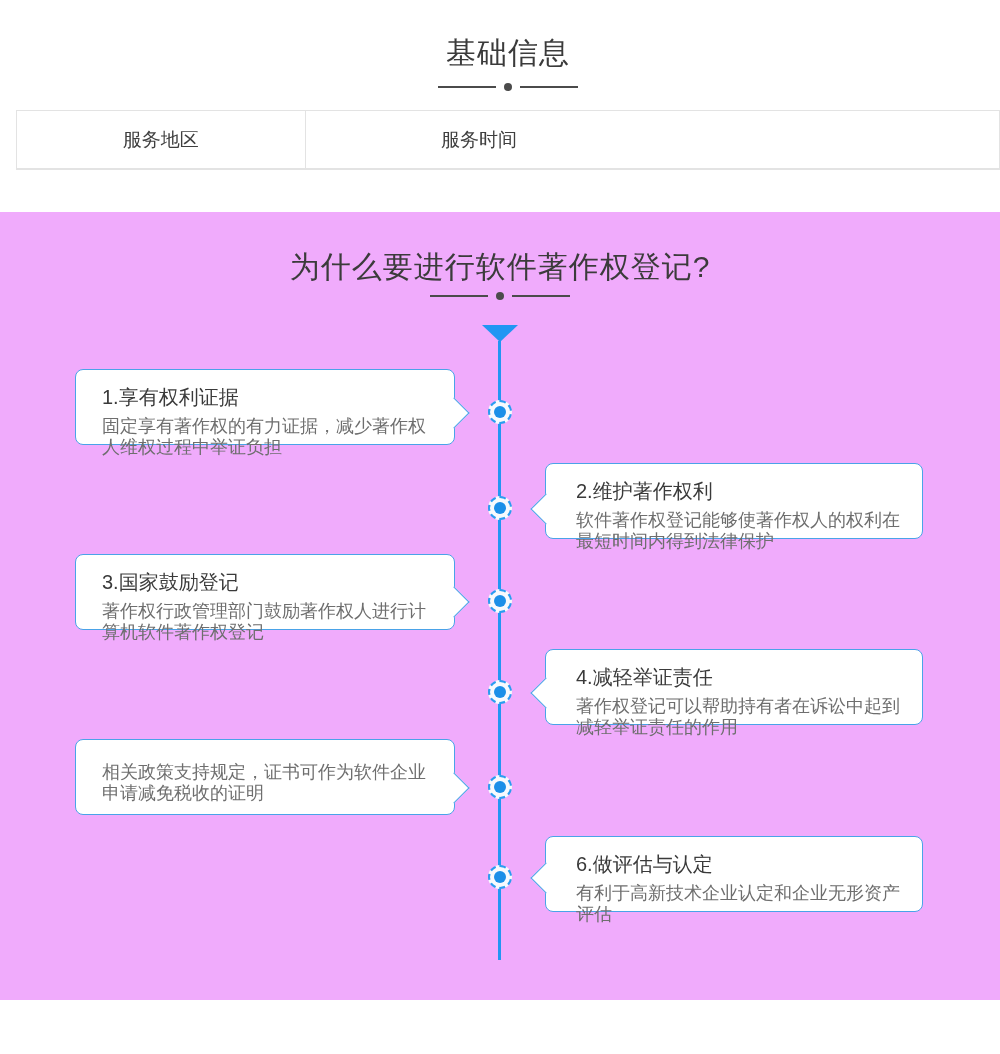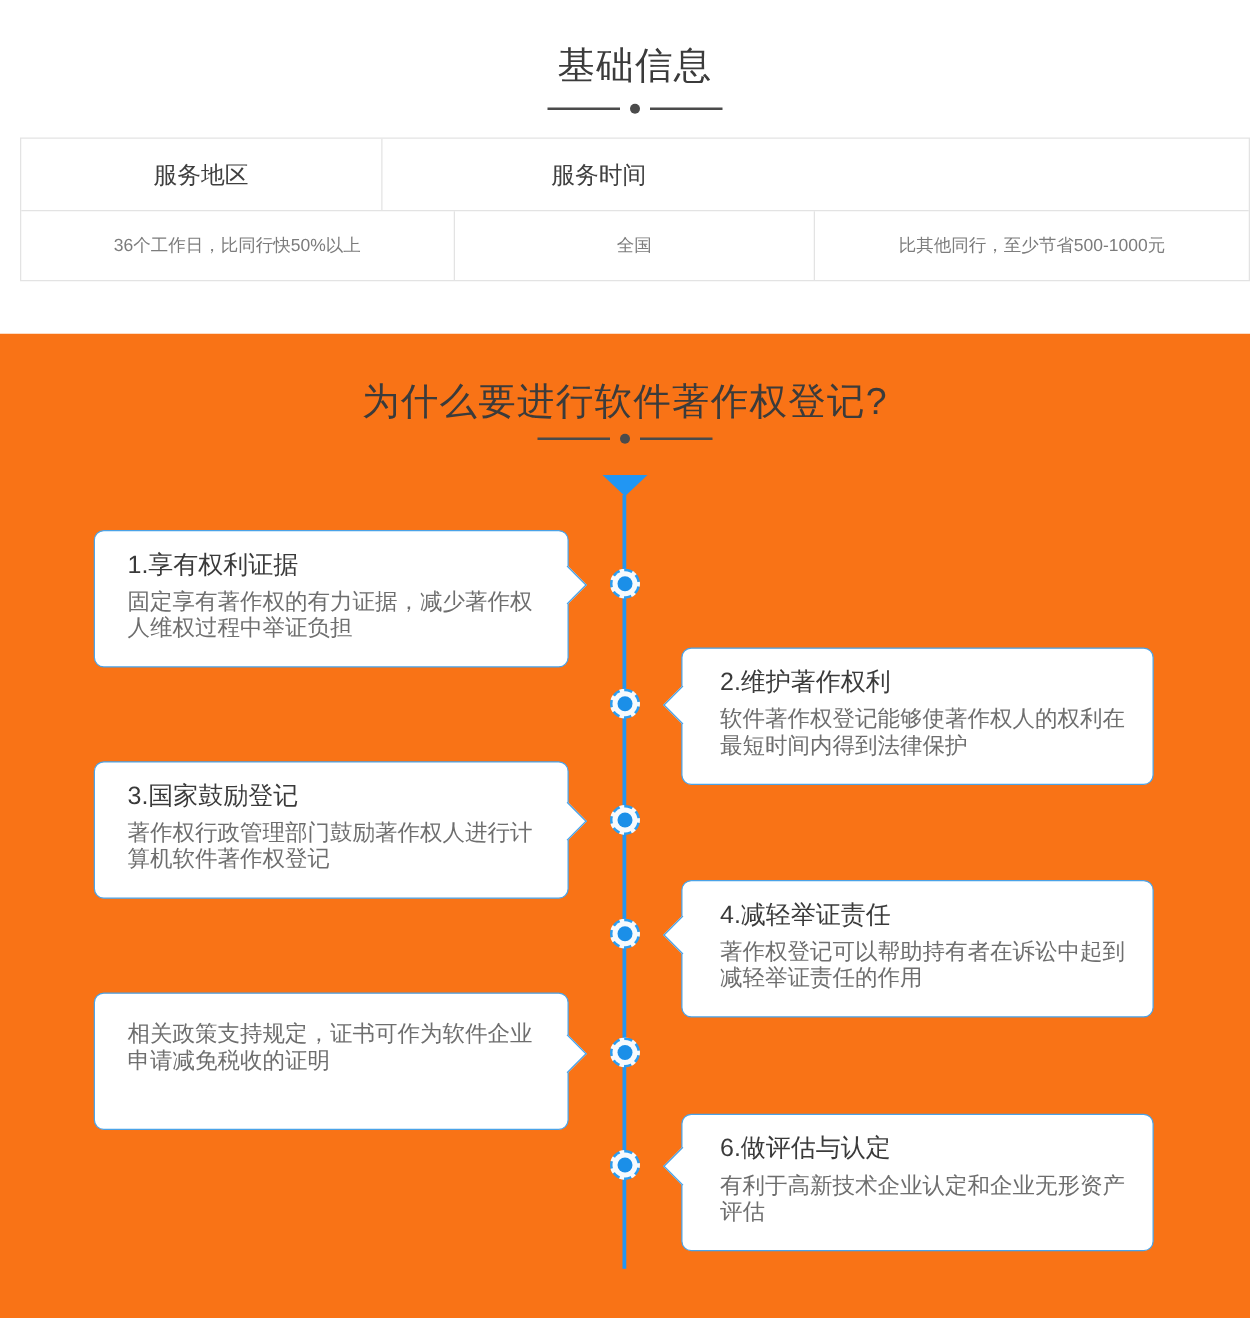--- a/index.html
+++ b/index.html
@@ -30,21 +30,21 @@
   .t-cell {
     display:flex; align-items:center; justify-content:center;
     flex:0 0 35.3%; border-right:1px solid #e3e3e3;
   }
   .t-cell.mid { flex:0 0 29.4%; }
   .t-cell:last-child { border-right:none; }
 
   
   .why {
     position:relative; margin-top:42px; height:788px;
-    background:#f97316; padding-top:39px;
+    background:#f0abfc; padding-top:39px;
   }
   .why .divider { margin-top:9px; }
 
   .tri {
     position:absolute; top:113px; left:482px; width:0; height:0;
     border-left:18px solid transparent; border-right:18px solid transparent;
     border-top:17px solid #2196f3;
   }
   .vline { position:absolute; top:129px; left:498px; width:3px; height:619px; background:#2196f3; }
 
@@ -54,21 +54,21 @@
   }
   .node::after {
     content:""; position:absolute; left:50%; top:50%;
     transform:translate(-50%,-50%); width:12px; height:12px;
     border-radius:50%; background:#1b8fe8;
   }
   .n1{top:188px} .n2{top:284px} .n3{top:377px} .n4{top:468px} .n5{top:563px} .n6{top:653px}
 
   
   .card {
-    position:absolute; width:380px; height:110px; background:#fff;
+    position:absolute; width:380px; height:76px; background:#fff;
     border:1px solid #4aa3e8; border-radius:8px; padding:15px 22px 0 26px;
   }
   .card.right { width:378px; left:545px; padding-left:30px; }
   .card.left  { left:75px; }
   .card h3 { font-size:20px; line-height:24px; font-weight:400; color:#3a3a3a; }
   .card p  { margin-top:7px; font-size:18px; line-height:21px; color:#6e6e6e; }
 
   .notch { position:absolute; width:22px; height:22px; background:#fff; }
   .card.left  .notch { right:-11px; transform:translateY(-50%) rotate(45deg);
                        border-top:1px solid #4aa3e8; border-right:1px solid #4aa3e8; }
@@ -89,25 +89,20 @@
     <div class="divider">
       <span class="d-line"></span>
       <span class="d-dot"></span>
       <span class="d-line"></span>
     </div>
 
     <div class="info-table">
       <div class="t-row t-head">
         <div class="t-cell mid">服务地区</div>
         <div class="t-cell">服务时间</div>
-      </div>
-      <div class="t-row t-vals">
-        <div class="t-cell">36个工作日，比同行快50%以上</div>
-        <div class="t-cell mid">全国</div>
-        <div class="t-cell">比其他同行，至少节省500-1000元</div>
       </div>
     </div>
   </section>
 
   <section class="why">
     <h2 class="sec-title">为什么要进行软件著作权登记?</h2>
     <div class="divider">
       <span class="d-line"></span>
       <span class="d-dot"></span>
       <span class="d-line"></span>

